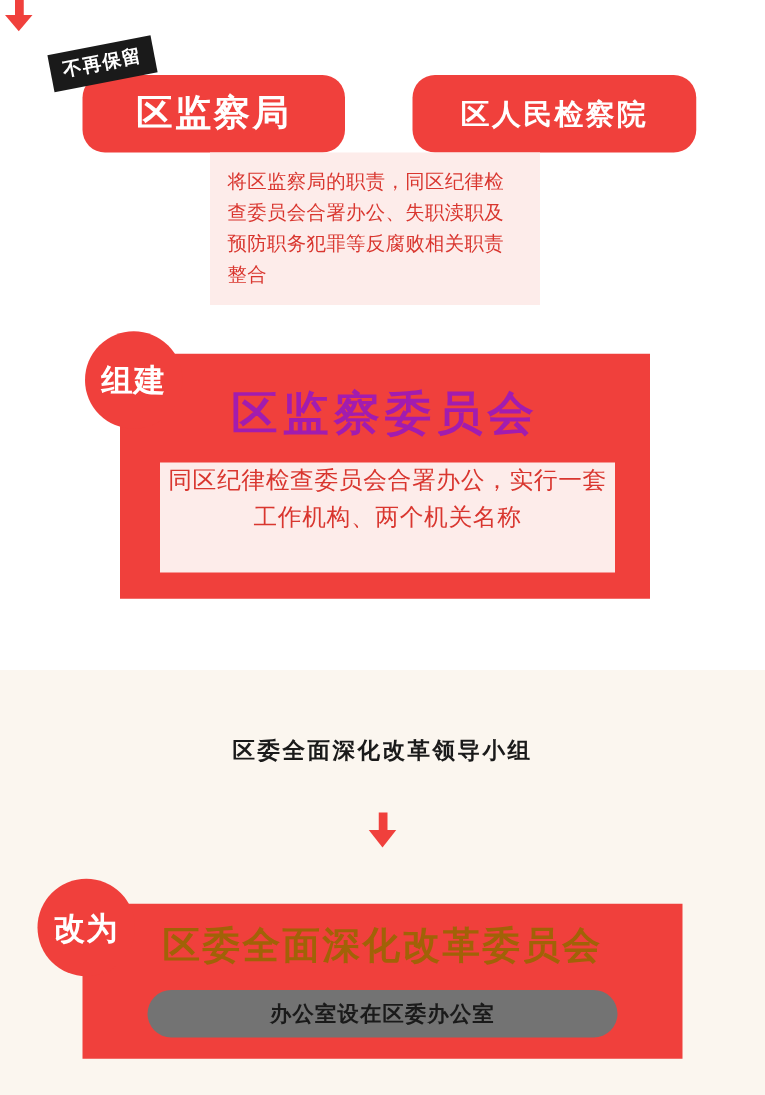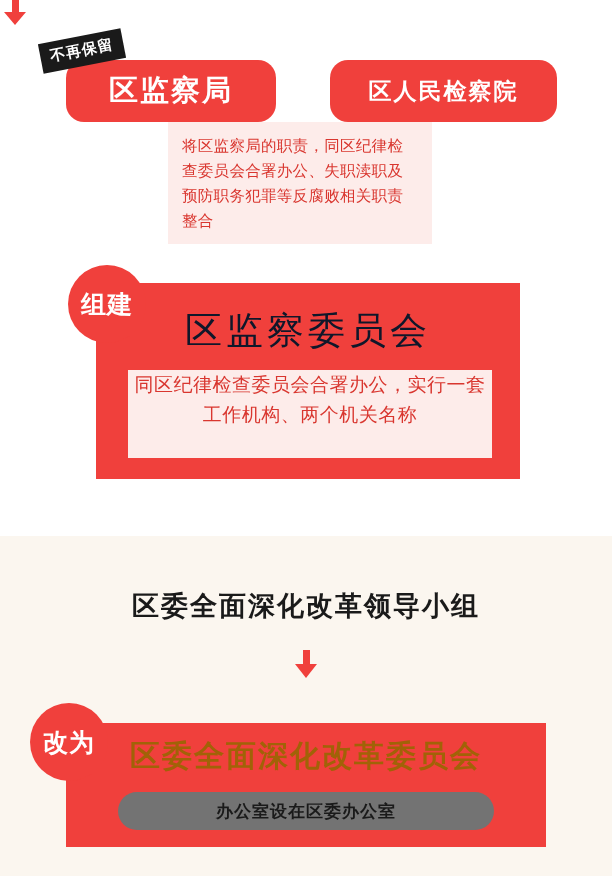--- a/index.html
+++ b/index.html
@@ -137,23 +137,23 @@
 
   #title-weiyuanhui {
     position: absolute;
     left: 96px;
     top: 300px;
     width: 424px;
     height: 62px;
     display: flex;
     align-items: center;
     justify-content: center;
-    color: #0f172a;
+    color: #a21caf;
     font-size: 37px;
-    font-weight: normal;
+    font-weight: bold;
     letter-spacing: 4px;
   }
 
   #desc-panel-2 {
     position: absolute;
     left: 128px;
     top: 370px;
     width: 364px;
     height: 88px;
     background: #fdecea;
@@ -185,21 +185,21 @@
     background: #fbf6ef;
   }
 
   #title-lingdao {
     position: absolute;
     left: 0;
     top: 52px;
     width: 612px;
     text-align: center;
     color: #1a1a1a;
-    font-size: 27px;
+    font-size: 18px;
     font-weight: bold;
     letter-spacing: 2px;
   }
 
   #arrow-2 {
     position: absolute;
     left: 291px;
     top: 114px;
     width: 30px;
     text-align: center;

